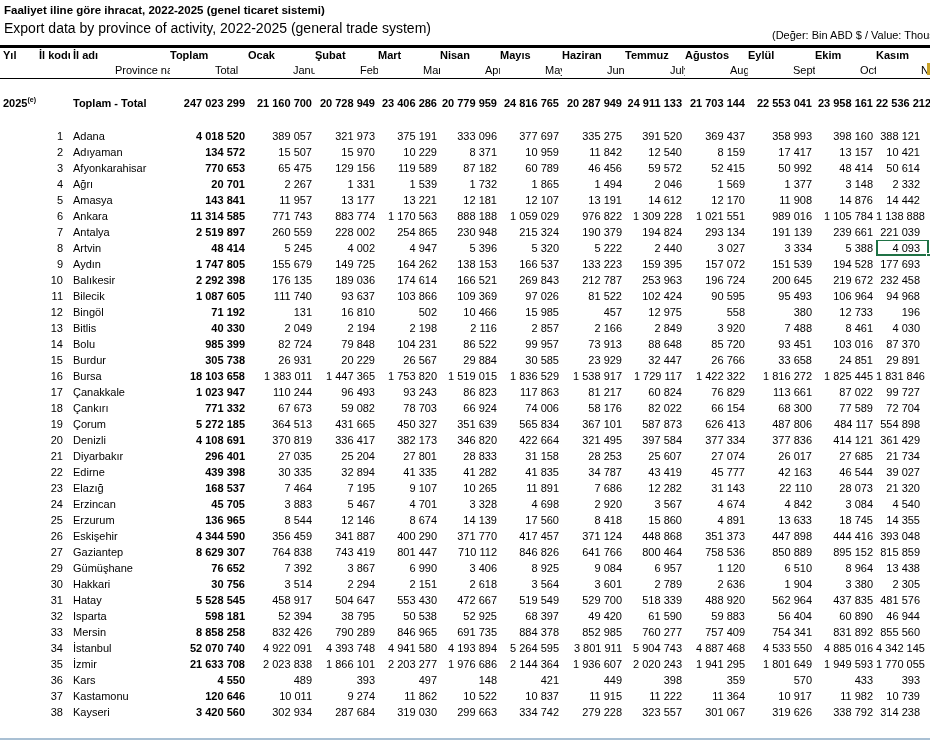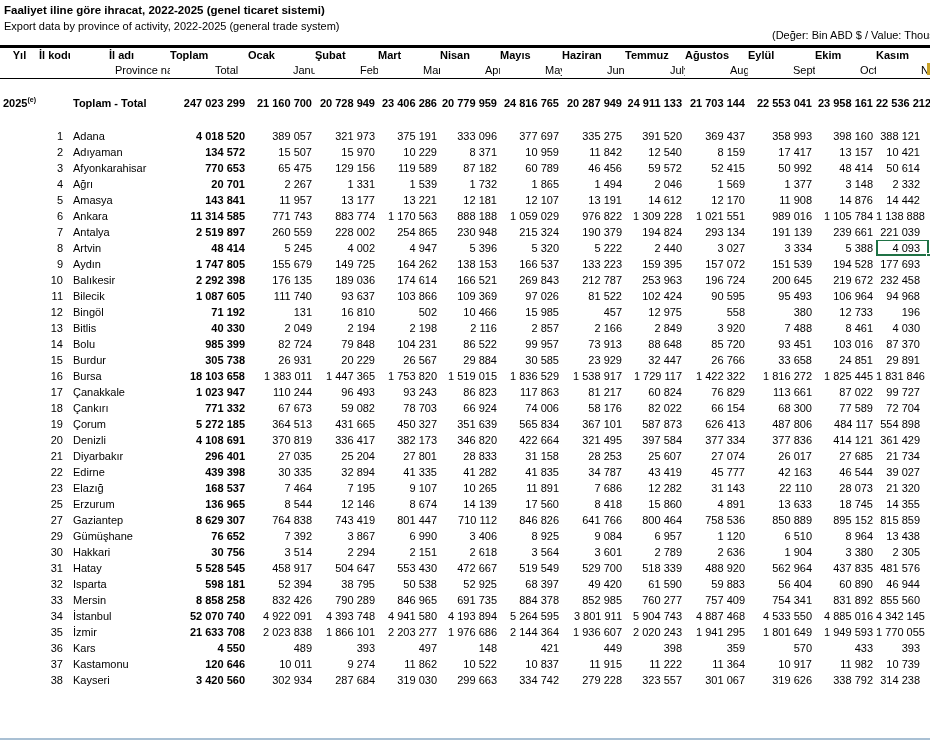--- a/index.html
+++ b/index.html
@@ -1,32 +1,32 @@
 <!DOCTYPE html>
 <html><head>
 <meta charset="utf-8">
 <style>
   * { margin:0; padding:0; box-sizing:border-box; }
   html,body { width:930px; height:741px; background:#fff; overflow:hidden;
               font-family:"Liberation Sans", sans-serif; color:#000; }
   #screen { position:relative; width:930px; height:741px; overflow:hidden; background:#fff; }
 
   .title-tr { position:absolute; left:4px; top:4px; font-size:11.5px; font-weight:bold; white-space:nowrap; }
-  .title-en { position:absolute; left:4px; top:20px; font-size:11px; white-space:nowrap; }
+  .title-en { position:absolute; left:4px; top:20px; font-size:14px; white-space:nowrap; }
   .unit-note { position:absolute; left:772px; top:29px; font-size:11px; white-space:nowrap; }
 
   table#sheet { position:absolute; left:0; top:45px; width:930px;
                 border-collapse:collapse; table-layout:fixed;
                 border-top:3px solid #000; font-size:11px; }
   #sheet th, #sheet td { overflow:hidden; white-space:nowrap; vertical-align:middle; padding:0; }
 
   #sheet thead tr { height:16px; }
   #sheet thead tr.tr-names th { font-weight:bold; }
   #sheet thead tr.en-names th { font-weight:normal; border-bottom:1px solid #000;padding-left:45px; }
-  #sheet thead th.lbl { text-align:center; padding-left:3px; }
+  #sheet thead th.lbl { text-align:left; padding-left:3px; }
   #sheet thead th.num { text-align:left; padding-right:3px; }
   #sheet thead th.last { padding-right:9px; }
 
   #sheet tbody tr { height:16px; }
   #sheet tr.spacer-lg td { height:17px; }
   #sheet td.c-year { text-align:left; padding-left:3px; font-weight:bold; }
   #sheet td.c-code { text-align:right; padding-right:7px; }
   #sheet td.c-name { text-align:left; padding-left:3px; }
   #sheet td.c-val  { text-align:right; padding-right:3px; }
   #sheet td.c-val.last { padding-right:10px; }
@@ -515,37 +515,71 @@
           <td class="c-val">11 891</td>
           <td class="c-val">7 686</td>
           <td class="c-val">12 282</td>
           <td class="c-val">31 143</td>
           <td class="c-val">22 110</td>
           <td class="c-val">28 073</td>
           <td class="c-val last">21 320</td>
         </tr>
         <tr>
           <td class="c-year"></td>
+          <td class="c-code">24</td>
+          <td class="c-name">Erzincan</td>
+          <td class="c-val b">45 705</td>
+          <td class="c-val">3 883</td>
+          <td class="c-val">5 467</td>
+          <td class="c-val">4 701</td>
+          <td class="c-val">3 328</td>
+          <td class="c-val">4 698</td>
+          <td class="c-val">2 920</td>
+          <td class="c-val">3 567</td>
+          <td class="c-val">4 674</td>
+          <td class="c-val">4 842</td>
+          <td class="c-val">3 084</td>
+          <td class="c-val last">4 540</td>
+        </tr>
+        <tr>
+          <td class="c-year"></td>
           <td class="c-code">25</td>
           <td class="c-name">Erzurum</td>
           <td class="c-val b">136 965</td>
           <td class="c-val">8 544</td>
           <td class="c-val">12 146</td>
           <td class="c-val">8 674</td>
           <td class="c-val">14 139</td>
           <td class="c-val">17 560</td>
           <td class="c-val">8 418</td>
           <td class="c-val">15 860</td>
           <td class="c-val">4 891</td>
           <td class="c-val">13 633</td>
           <td class="c-val">18 745</td>
           <td class="c-val last">14 355</td>
         </tr>
         <tr>
           <td class="c-year"></td>
+          <td class="c-code">26</td>
+          <td class="c-name">Eskişehir</td>
+          <td class="c-val b">4 344 590</td>
+          <td class="c-val">356 459</td>
+          <td class="c-val">341 887</td>
+          <td class="c-val">400 290</td>
+          <td class="c-val">371 770</td>
+          <td class="c-val">417 457</td>
+          <td class="c-val">371 124</td>
+          <td class="c-val">448 868</td>
+          <td class="c-val">351 373</td>
+          <td class="c-val">447 898</td>
+          <td class="c-val">444 416</td>
+          <td class="c-val last">393 048</td>
+        </tr>
+        <tr>
+          <td class="c-year"></td>
           <td class="c-code">27</td>
           <td class="c-name">Gaziantep</td>
           <td class="c-val b">8 629 307</td>
           <td class="c-val">764 838</td>
           <td class="c-val">743 419</td>
           <td class="c-val">801 447</td>
           <td class="c-val">710 112</td>
           <td class="c-val">846 826</td>
           <td class="c-val">641 766</td>
           <td class="c-val">800 464</td>

